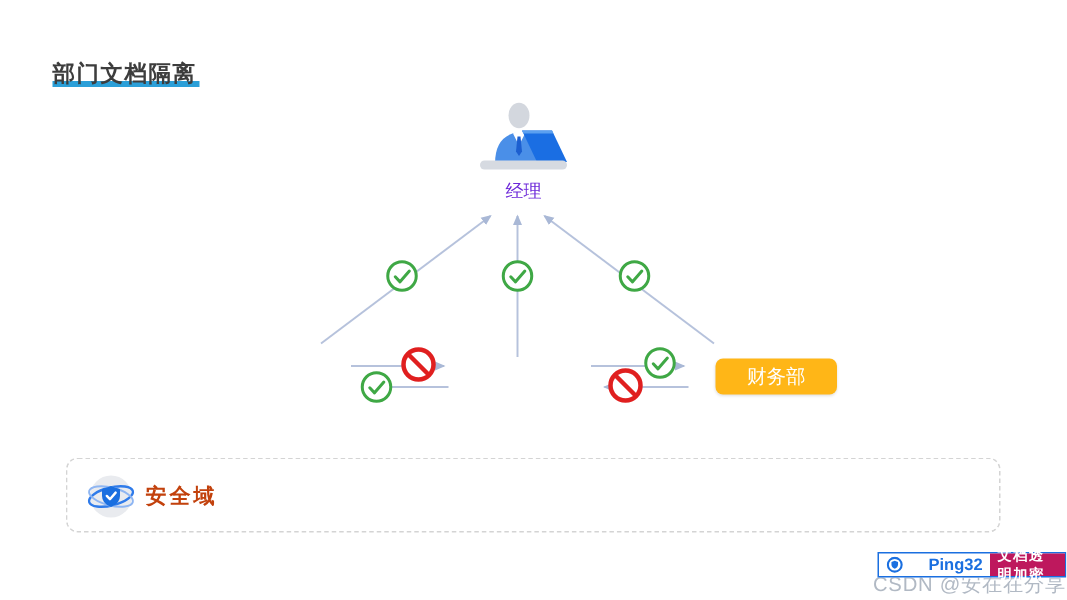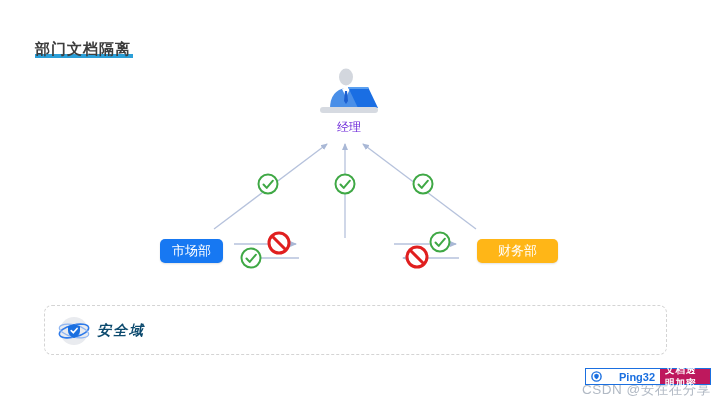--- a/index.html
+++ b/index.html
@@ -21,21 +21,21 @@
 
   
   .dept { position: absolute; top: 239px; height: 24px; line-height: 24px; text-align: center; color: #fff; font-size: 13px; border-radius: 5px; box-shadow: 0 1px 2px rgba(0,0,0,.12); }
   .dept.marketing { left: 160px; width: 63px; }
   .dept.admin     { left: 320px; width: 67px; }
   .dept.finance   { left: 477px; width: 81px; }
 
   
   .panel { position: absolute; left: 44px; top: 305px; width: 623px; height: 50px; border: 1px dashed #d4d4d4; border-radius: 8px; background: #fff; }
   .panel-icon { position: absolute; left: 12px; top: 8px; width: 34px; height: 34px; }
-  .panel-heading { position: absolute; left: 52px; top: 16px; font-size: 14px; font-weight: bold; color: #0c4a6e; letter-spacing: 2px; font-style: italic; }
+  .panel-heading { position: absolute; left: 52px; top: 16px; font-size: 14px; font-weight: bold; color: #c2410c; letter-spacing: 2px; }
   .panel-desc { position: absolute; left: 99px; top: 8px; width: 522px; font-size: 11.5px; line-height: 1.55; color: #595959; }
 
   
   .badge { position: absolute; left: 585px; top: 368px; display: inline-flex; align-items: stretch; border: 1px solid #1a6fe0; background: #fff; z-index: 2; height: 17px; }
   .badge .brand { display: flex; align-items: center; gap: 17px; padding: 0 5px; }
   .badge .brand-name { color: #1a6fe0; font-weight: bold; font-size: 11px; }
   .badge .tag { background: #be185d; color: #fff; font-size: 9.5px; font-weight: bold; display: flex; align-items: center; padding: 0 5px; letter-spacing: 1px; }
 
   .watermark { position: absolute; left: 582px; top: 381px; font-size: 13.5px; color: rgba(168,177,190,.9); white-space: nowrap; z-index: 1; letter-spacing: .5px; }
 </style>
@@ -101,21 +101,20 @@
     <ellipse cx="28" cy="12" rx="7" ry="8.5" fill="#d3d7de"></ellipse>
     <path d="M12,44 Q12,25 28,23 Q44,25 44,44 Z" fill="#4a8fe8"></path>
     <path d="M24,24 L28,32 L32,24 Q30,22.5 28,22.5 Q26,22.5 24,24 Z" fill="#ffffff"></path>
     <path d="M27,26 L29,26 L30,36 L28,39 L26,36 Z" fill="#1c5fd0"></path>
     <polygon points="30,22 50,22 60,43 40,43" fill="#1a6ee3"></polygon>
     <polygon points="30,22 50,22 51,24 31,24" fill="#5ba0f0"></polygon>
     <rect x="2" y="42" width="58" height="6" rx="3" fill="#d6dae1"></rect>
   </svg>
   <div class="manager-label">经理</div>
 
-  <div class="dept marketing" style="background: rgb(23, 120, 242);">市场部</div>
   <div class="dept finance" style="background: rgb(255, 182, 23);">财务部</div>
 
   <div class="panel">
     <svg class="panel-icon" viewBox="0 0 34 34">
       <circle cx="17" cy="17" r="14" fill="#e9ebef"></circle>
       <ellipse cx="17" cy="17" rx="15" ry="6" fill="none" stroke="#2f7bea" stroke-width="1.6" transform="rotate(-14 17 17)"></ellipse>
       <ellipse cx="17" cy="17" rx="15" ry="6" fill="none" stroke="#8fb6f2" stroke-width="1.3" transform="rotate(14 17 17)"></ellipse>
       <path d="M17,10 l6,2.2 v4.5 q0,5 -6,7.3 q-6,-2.3 -6,-7.3 v-4.5 Z" fill="#1a6fe0"></path>
       <path d="M14.2,16.6 l2.1,2.2 l3.8,-4.4" fill="none" stroke="#fff" stroke-width="1.6" stroke-linecap="round" stroke-linejoin="round"></path>
     </svg>

